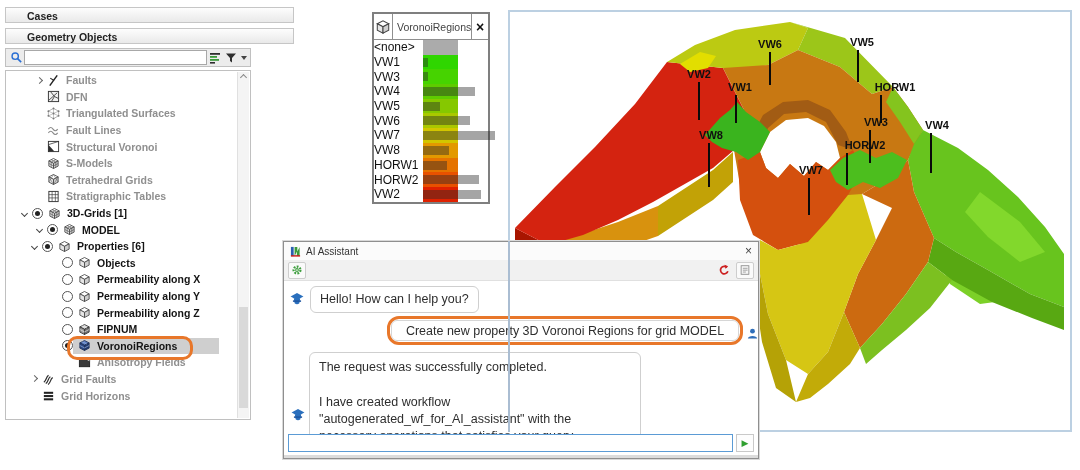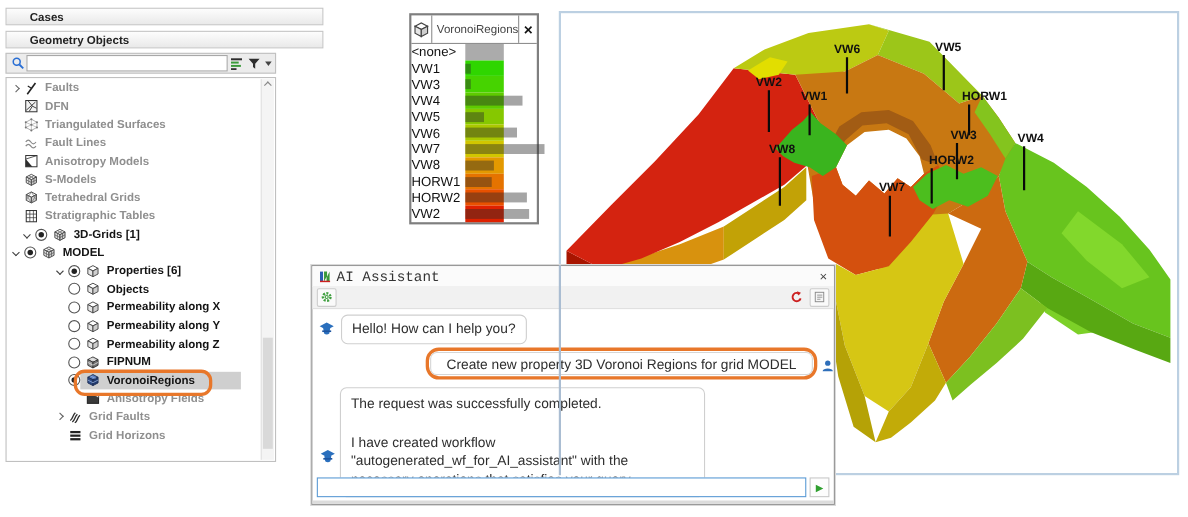--- a/index.html
+++ b/index.html
@@ -10,21 +10,21 @@
   .hbar{position:absolute;left:5px;width:289px;height:16px;line-height:16px;
         background:linear-gradient(#fdfdfd,#e9e9e9);border:1px solid #c6c6c6;
         font-size:10.5px;font-weight:700;color:#222;padding-left:21px;box-sizing:border-box;}
   #searchrow{position:absolute;left:5px;top:48px;width:246px;height:19px;background:#ececec;
         border:1px solid #c0c0c0;box-sizing:border-box;display:flex;align-items:center;padding:0 2px;}
   #searchrow input{flex:1;height:13px;border:1px solid #a8a8a8;font-size:10px;padding:0 3px;outline:none;min-width:0;}
   .sricon{width:16px;height:14px;display:flex;align-items:center;justify-content:center;flex:0 0 auto;}
   #treebox{position:absolute;left:5px;top:70px;width:246px;height:350px;background:#fff;
         border:1px solid #c0c0c0;box-sizing:border-box;}
   .trow{height:16.6px;display:flex;align-items:center;position:relative;cursor:default;white-space:nowrap;}
-  .lv0{padding-left:10px}.lv1{}.lv2{padding-left:40px}.lv3{padding-left:55px}
+  .lv0{padding-left:10px}.lv1{padding-left:25px}.lv2{padding-left:20px}.lv3{padding-left:55px}
   .chev{width:15px;height:10px;display:inline-flex;align-items:center;justify-content:center;flex:0 0 auto;}
   .chev.r::before{content:"";width:4px;height:4px;border-right:1.4px solid #666;border-bottom:1.4px solid #666;transform:rotate(-45deg);}
   .chev.d::before{content:"";width:4px;height:4px;border-right:1.4px solid #444;border-bottom:1.4px solid #444;transform:rotate(45deg);}
   .radio{width:9px;height:9px;border:1px solid #555;border-radius:50%;background:#fff;margin-right:5px;flex:0 0 auto;box-sizing:content-box;}
   .radio.blank{border-color:transparent;background:transparent;}
   .radio.on::after{content:"";display:block;width:5px;height:5px;margin:2px;background:#222;border-radius:50%;}
   .ticon{width:16px;height:14px;margin-right:3px;display:inline-flex;align-items:center;flex:0 0 auto;}
   .ticon svg{width:13px;height:13px;}
   .tlabel{font-size:10.5px;}
   .tlabel.b{font-weight:700;color:#141414;}
@@ -54,21 +54,21 @@
   #vp{position:absolute;left:508px;top:10px;width:564px;height:422px;border:2px solid #bcd0e2;
       box-sizing:border-box;background:#fff;z-index:1;}
   #vp svg{display:block;}
   #vp text{font-family:"Liberation Sans",sans-serif;font-size:11px;font-weight:600;fill:#101010;text-anchor:middle;}
 
   
   #dlg{position:absolute;left:283px;top:241px;width:476px;height:218px;background:#fff;
        border:1px solid #8f8f8f;box-shadow:0 0 0 1px #d9d9d9;box-sizing:border-box;z-index:30;}
   #dlg .tbar{position:absolute;left:0;top:0;right:0;height:18px;background:#fbfbfb;border-bottom:1px solid #e4e4e4;
        display:flex;align-items:center;padding:0 6px;}
-  #dlg .tbar .ttl{font-size:13px;color:#333;margin-left:5px;flex:1;font-family:Liberation Mono, monospace;}
+  #dlg .tbar .ttl{font-size:10px;color:#333;margin-left:5px;flex:1;}
   #dlg .tbar .x{font-size:12px;color:#444;cursor:pointer;line-height:10px;}
   #dlg .toolbar{position:absolute;left:0;top:18px;right:0;height:20px;background:#f1f1f1;border-bottom:1px solid #e0e0e0;
        display:flex;align-items:center;padding:0 4px;}
   .toolbtn{width:16px;height:15px;border:1px solid #cdcdcd;background:#fafafa;border-radius:2px;
        display:flex;align-items:center;justify-content:center;cursor:pointer;}
   #dlg .spacer{flex:1;}
   .bubble{position:absolute;background:#fff;border:1px solid #cfcfcf;border-radius:6px;
           font-size:12.5px;color:#2e2e2e;padding:4px 9px;line-height:1.35;}
   #userannot{position:absolute;left:103px;top:74px;width:356px;height:29px;border:3px solid #e8772a;
           border-radius:12px;box-sizing:border-box;display:flex;}
@@ -272,21 +272,21 @@
           </span>
         <span class="tlabel g">Fault Lines</span>
       </div>
       <div class="trow lv1">
         <span class="chev"></span>
         <span class="ticon">
             <svg viewBox="0 0 14 14">
               <use href="#ic-structmodel"></use>
             </svg>
           </span>
-        <span class="tlabel g">Anisotropy Models</span>
+        <span class="tlabel g">Structural Voronoi</span>
       </div>
       <div class="trow lv1">
         <span class="chev"></span>
         <span class="ticon">
             <svg viewBox="0 0 14 14">
               <use href="#ic-cubegrid"></use>
             </svg>
           </span>
         <span class="tlabel g">S-Models</span>
       </div>

